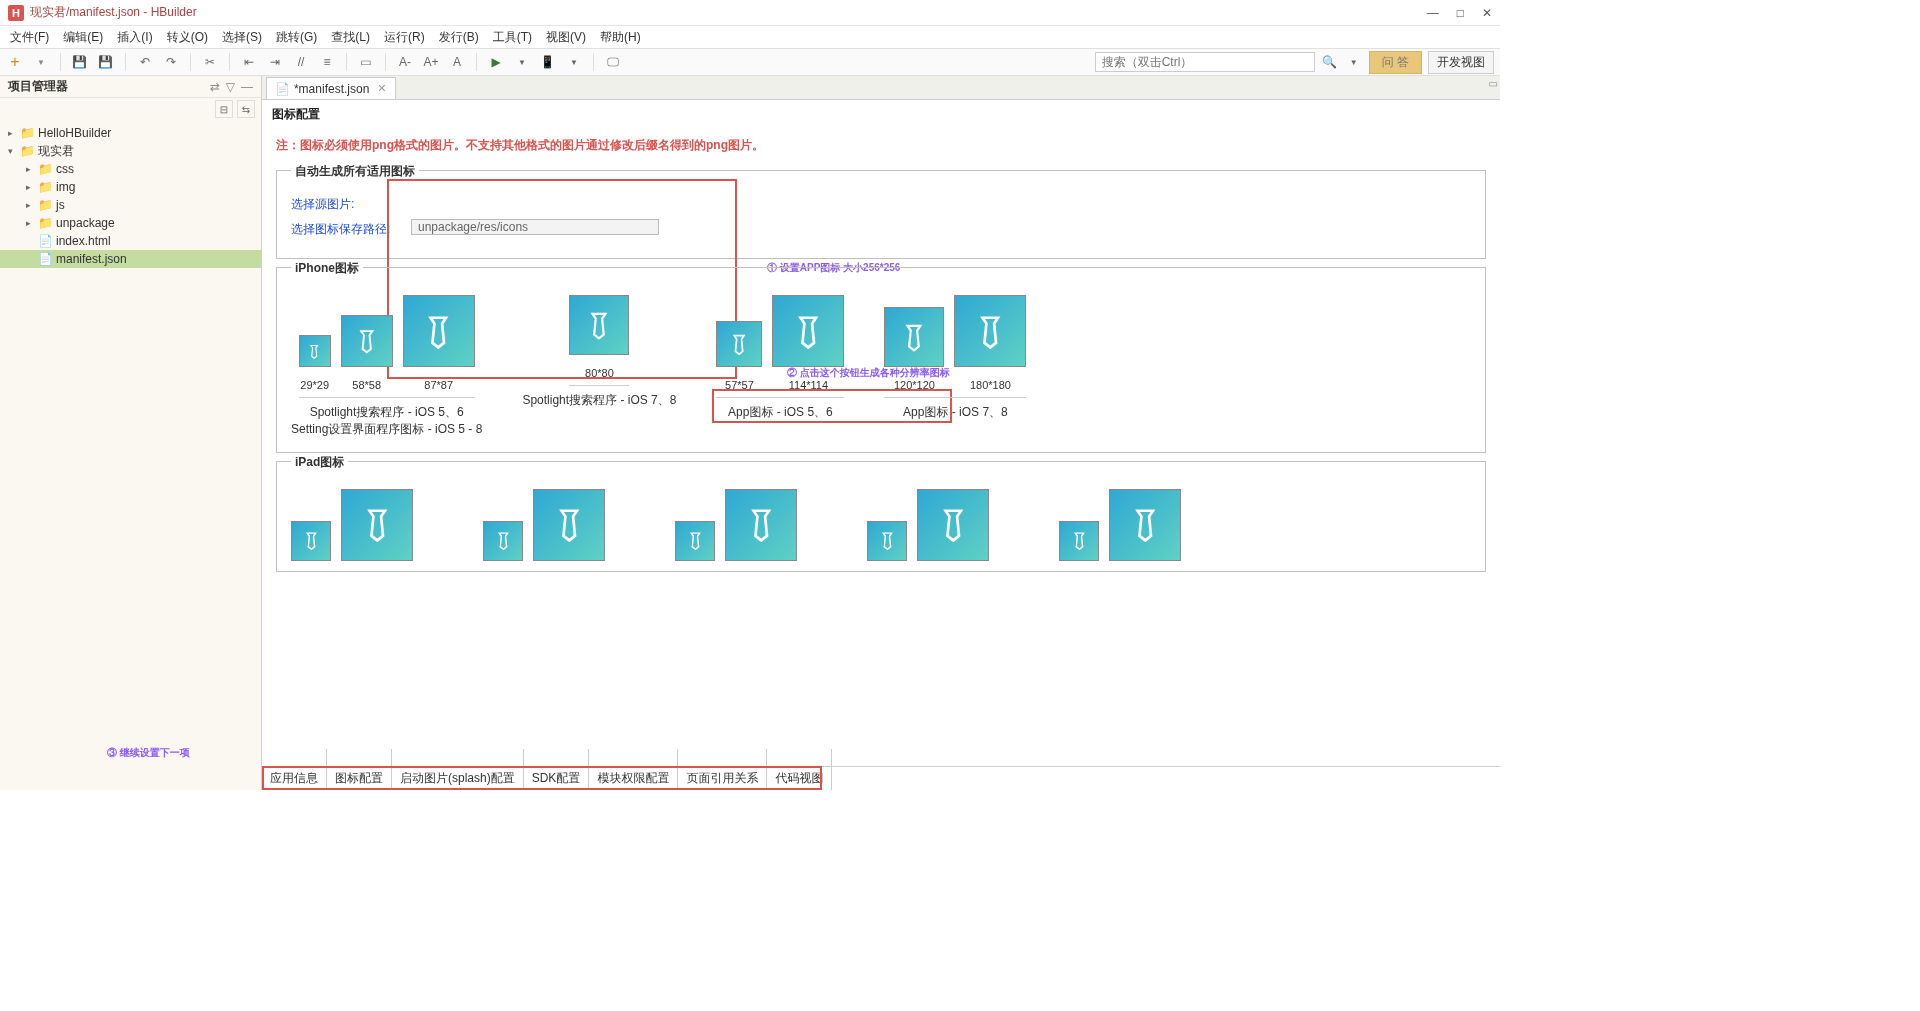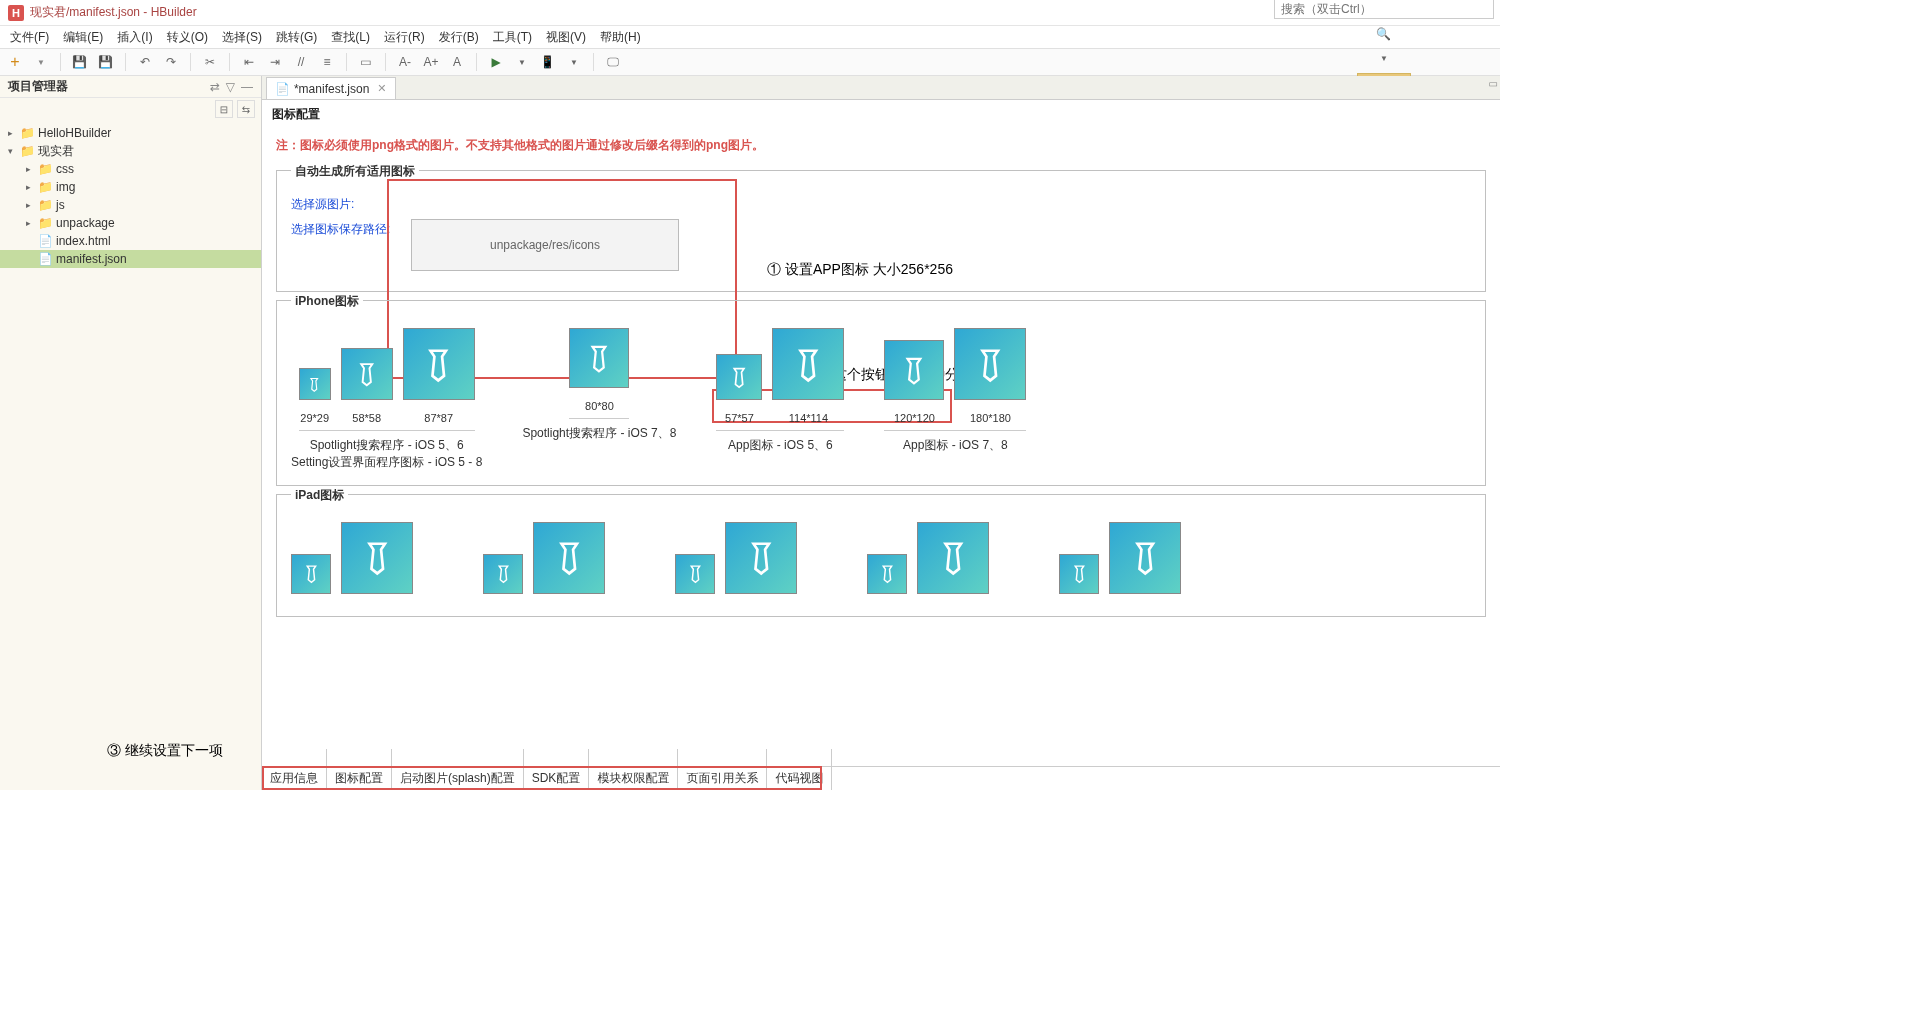--- a/index.html
+++ b/index.html
@@ -6,21 +6,21 @@
 body { background:#fff; color:#333; overflow:hidden; width:1500px; height:790px; }
 .titlebar { height:26px; background:#fff; border-bottom:1px solid #e5e5e5; display:flex; align-items:center; padding:0 8px; }
 .titlebar .logo { width:16px; height:16px; background:#d9534f; color:#fff; display:flex; align-items:center; justify-content:center; font-weight:bold; font-size:11px; border-radius:2px; margin-right:6px; }
 .titlebar .title { color:#a94442; }
 .titlebar .winbtns { margin-left:auto; display:flex; gap:18px; font-size:13px; color:#555; }
 .menubar { height:22px; display:flex; align-items:center; gap:14px; padding:0 10px; color:#333; }
 .menubar span { cursor:default; }
 .toolbar { height:28px; background:#fafafa; border-top:1px solid #e0e0e0; border-bottom:1px solid #e0e0e0; display:flex; align-items:center; padding:0 6px; gap:8px; }
 .toolbar .tbtn { width:18px; height:18px; display:flex; align-items:center; justify-content:center; color:#666; font-size:12px; }
 .toolbar .sep { width:1px; height:18px; background:#ddd; margin:0 2px; }
-.toolbar .search { margin-left:auto; display:flex; align-items:center; gap:6px;flex-direction:column; }
+.toolbar .search { margin-left:auto; display:flex; align-items:center; gap:6px; }
 .toolbar .search input { width:220px; height:20px; border:1px solid #ccc; padding:0 6px; font-size:12px; color:#999; }
 .toolbar .askbtn { background:#e8c77a; border:1px solid #d4b560; padding:2px 12px; color:#777; }
 .toolbar .devbtn { border:1px solid #ccc; padding:2px 8px; background:#f5f5f5; }
 .workspace { display:flex; height:calc(100% - 76px); }
 .sidebar { width:262px; background:#faf8f0; border-right:1px solid #d0d0d0; display:flex; flex-direction:column; }
 .sbhdr { height:22px; display:flex; align-items:center; padding:0 8px; border-bottom:1px solid #e5e5e5; }
 .sbhdr .ttl { font-weight:bold; color:#333; }
 .sbhdr .micons { margin-left:auto; display:flex; gap:6px; color:#888; font-size:11px; }
 .sbtool { height:22px; display:flex; justify-content:flex-end; align-items:center; gap:4px; padding:0 6px; }
 .sbtool .sbt { width:18px; height:18px; border:1px solid #ddd; display:flex; align-items:center; justify-content:center; font-size:10px; color:#666; }
@@ -39,22 +39,22 @@
 .note { color:#d9534f; font-weight:bold; padding:8px 4px; }
 .panel { border:1px solid #c0c0c0; margin:8px 4px; padding:10px 14px 14px 14px; position:relative; }
 .panel .phdr { font-weight:bold; position:relative; top:-18px; background:#fff; display:inline-block; padding:0 4px; }
 .panel .pbody { margin-top:-10px; }
 .formrow { display:flex; align-items:flex-start; margin:6px 0; }
 .formrow .flab { width:120px; color:#1d4ed8; padding-top:2px; }
 .iconbox { border:1px solid #888; width:140px; height:140px; display:flex; align-items:center; justify-content:center; }
 .tieicon { width:100%; height:100%; background:linear-gradient(135deg,#2fa8d4,#5fd1c4); display:flex; align-items:center; justify-content:center; }
 .tieicon svg { width:55%; height:55%; }
 .redbox { position:absolute; border:2px solid #d9534f; pointer-events:none; }
-.annot { position:absolute; color:#000000; font-size:14px; font-weight:normal; pointer-events:none; }
-.txtinput { border:1px solid #bbb; background:#f3f3f3; color:#666; padding:18px 6px; width:268px;text-align:center; }
+.annot { position:absolute; color:#8b5cf6; font-size:10px; font-weight:bold; pointer-events:none; }
+.txtinput { border:1px solid #bbb; background:#f3f3f3; color:#666; padding:0 6px; width:248px; }
 .chk { margin-right:4px; vertical-align:middle; }
 .btn { border:1px solid #888; background:#f0f0f0; padding:2px 10px; cursor:pointer; }
 .btn.hl { border:1px solid #3a6ea5; color:#000; }
 .iconrow { display:flex; gap:40px; flex-wrap:wrap; margin-top:10px; }
 .icongrp { display:flex; flex-direction:column; align-items:center; }
 .iconset { display:flex; align-items:flex-end; gap:10px; border-bottom:1px solid #ccc; padding-bottom:6px; }
 .iconcell { display:flex; flex-direction:column; align-items:center; gap:10px; }
 .iconcell .ib { border:1px solid #888; }
 .iconcell .ib .tieicon svg{width:55%;height:55%;}
 .iconcell .sz { font-size:11px; color:#333; margin-top:2px;}
@@ -319,21 +319,21 @@
                     </div>
                     <div class="sz">180*180</div>
                   </div>
                 </div>
                 <div class="grplabel">App图标 - iOS 7、8</div>
               </div>
             </div>
         </div>
       </div>
 
-      <div class="panel" style="padding-bottom:16px;">
+      <div class="panel" style="padding-bottom:4px;">
         <span class="phdr">iPad图标</span>
         <div class="pbody">
           <div class="iconrow" id="ipad-row" style="gap:70px;">
               <div class="icongrp">
                 <div class="iconset" style="border-bottom: none;">
                   <div class="iconcell">
                     <div class="ib" style="width:40px;height:40px;">
                       <div class="tieicon" style="width:100%;height:100%;">
                         <svg viewBox="0 0 100 100">
                           <path d="M30 15 L70 15 L60 30 L65 80 L50 92 L35 80 L40 30 Z" fill="none" stroke="#fff" stroke-width="7"></path>

